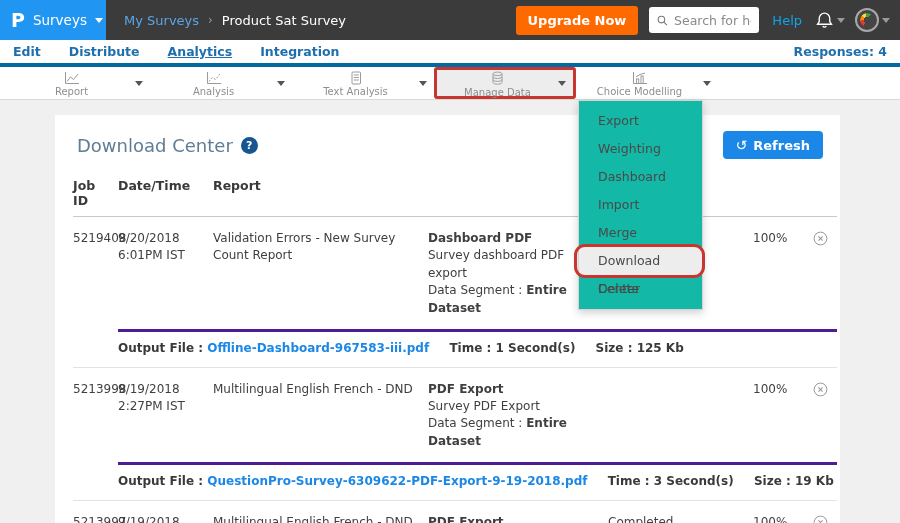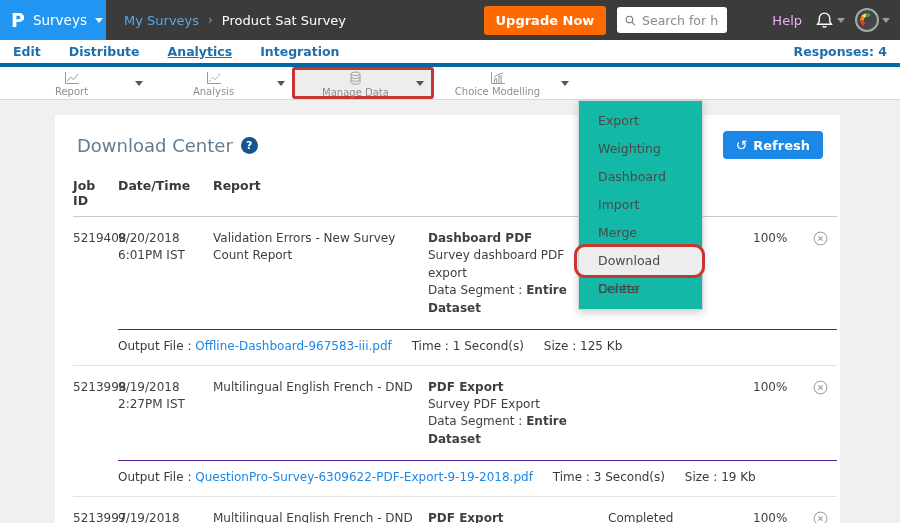--- a/index.html
+++ b/index.html
@@ -21,21 +21,21 @@
   .bc-sep { color:#9a9a9a; font-size:12px; }
   .bc-current { color:#fff; }
   .tb-spacer { flex:1; }
   .upgrade-btn { background:#ff6a00; color:#fff; font-size:13px; font-weight:bold;
     padding:7px 12px; border-radius:3px; margin-right:11px; cursor:pointer; }
   .searchbox { width:110px; height:26px; background:#fff; border-radius:3px; display:flex;
     align-items:center; gap:6px; padding:0 8px; margin-right:13px; }
   .searchbox input { border:none; outline:none; width:100%; font-size:12.5px; color:#555;
     font-family:inherit; }
   .searchbox input::placeholder { color:#8a8a8a; }
-  .help-label { color:#f0abfc; font-size:13px; margin-right:13px;margin-left:32px; }
+  .help-label { color:#0ea5e9; font-size:13px; margin-right:13px; }
   .iconwrap { display:flex; align-items:center; gap:3px; margin-right:10px; }
   .avatar { width:24px; height:24px; border-radius:50%; border:2px solid #a8a8a8; background:#454545;
     display:flex; align-items:center; justify-content:center; }
   .gauge { width:14px; height:14px; border-radius:50%;
     background:conic-gradient(from 210deg,#e53935 0 55deg,#fb8c00 55deg 105deg,#fdd835 105deg 140deg,#43a047 140deg 185deg,transparent 185deg 360deg);
     -webkit-mask:radial-gradient(circle,transparent 0 3px,#000 3.5px);
     mask:radial-gradient(circle,transparent 0 3px,#000 3.5px); }
 
   
   .navbar { height:27px; background:#fff; border-bottom:4px solid #0369a1; display:flex;
@@ -73,21 +73,21 @@
   .thead { font-size:12.5px; font-weight:bold; color:#3a3a3a; padding:9px 0 8px;
     border-bottom:1px solid #c9c9c9; }
   .thead > div { padding-right:8px; }
   .job { border-bottom:1px solid #e2e2e2; }
   .job-main { padding:13px 0 12px; line-height:1.45; }
   .cell { padding-right:12px; }
   .rep-name { font-weight:bold; }
   .seg-val { font-weight:bold; }
   .status-span { display:inline-block; max-width:85px; }
   .cancel-btn { cursor:pointer; display:inline-block; margin-top:1px; }
-  .job-sub { margin-left:45px; border-top:1px solid #4c1d95; padding:9px 0 10px; font-weight:normal;
+  .job-sub { margin-left:45px; border-top:3px solid #4c1d95; padding:9px 0 10px; font-weight:bold;
     color:#3a3a3a; line-height:1.3; }
   .file-link { color:#1b87e6; text-decoration:none; cursor:pointer; }
   .sub-gap { margin-left:16px; }
 
   
   .menu { position:absolute; left:578px; top:100px; width:125px; background:#14b8a6;
     border:1px solid #d4d4d4; box-shadow:0 3px 8px rgba(0,0,0,.18); padding:6px 0; z-index:40; }
   .mitem { height:28px; line-height:28px; padding-left:19px; font-size:12.5px; color:#4a4a4a;
     cursor:pointer; }
   .mitem.hl { background:#ededed; position:relative; }
@@ -152,20 +152,32 @@
     </div>
     <span class="caret dark"></span>
   </div>
   <div class="titem">
     <div class="titem-center">
       <svg class="ticon" width="16" height="14" viewBox="0 0 16 14">
         <path d="M1.5 1 V12.5 H15"></path>
           <polyline points="3,10.5 6.5,6.5 9.5,8.5 14,3" stroke-dasharray="2 1.5"></polyline>
       </svg>
       <span class="titem-label">Analysis</span>
+    </div>
+    <span class="caret dark"></span>
+  </div>
+  <div class="titem">
+    <div class="titem-center">
+      <svg class="ticon" width="16" height="14" viewBox="0 0 16 14">
+        <rect x="4" y="1" width="8.5" height="12" rx="1"></rect>
+        <line x1="5.8" y1="4" x2="10.8" y2="4"></line>
+          <line x1="5.8" y1="6.5" x2="10.8" y2="6.5"></line>
+          <line x1="5.8" y1="9" x2="10.8" y2="9"></line>
+      </svg>
+      <span class="titem-label">Text Analysis</span>
     </div>
     <span class="caret dark"></span>
   </div>
   <div class="titem manage">
     <div class="titem-center">
       <svg class="ticon" width="15" height="15" viewBox="0 0 16 16">
         <ellipse cx="8" cy="3" rx="4.8" ry="1.9"></ellipse>
         <path d="M3.2 3 v9.2 a4.8 1.9 0 0 0 9.6 0 V3"></path>
         <path d="M3.2 6.1 a4.8 1.9 0 0 0 9.6 0"></path>
         <path d="M3.2 9.2 a4.8 1.9 0 0 0 9.6 0"></path>

